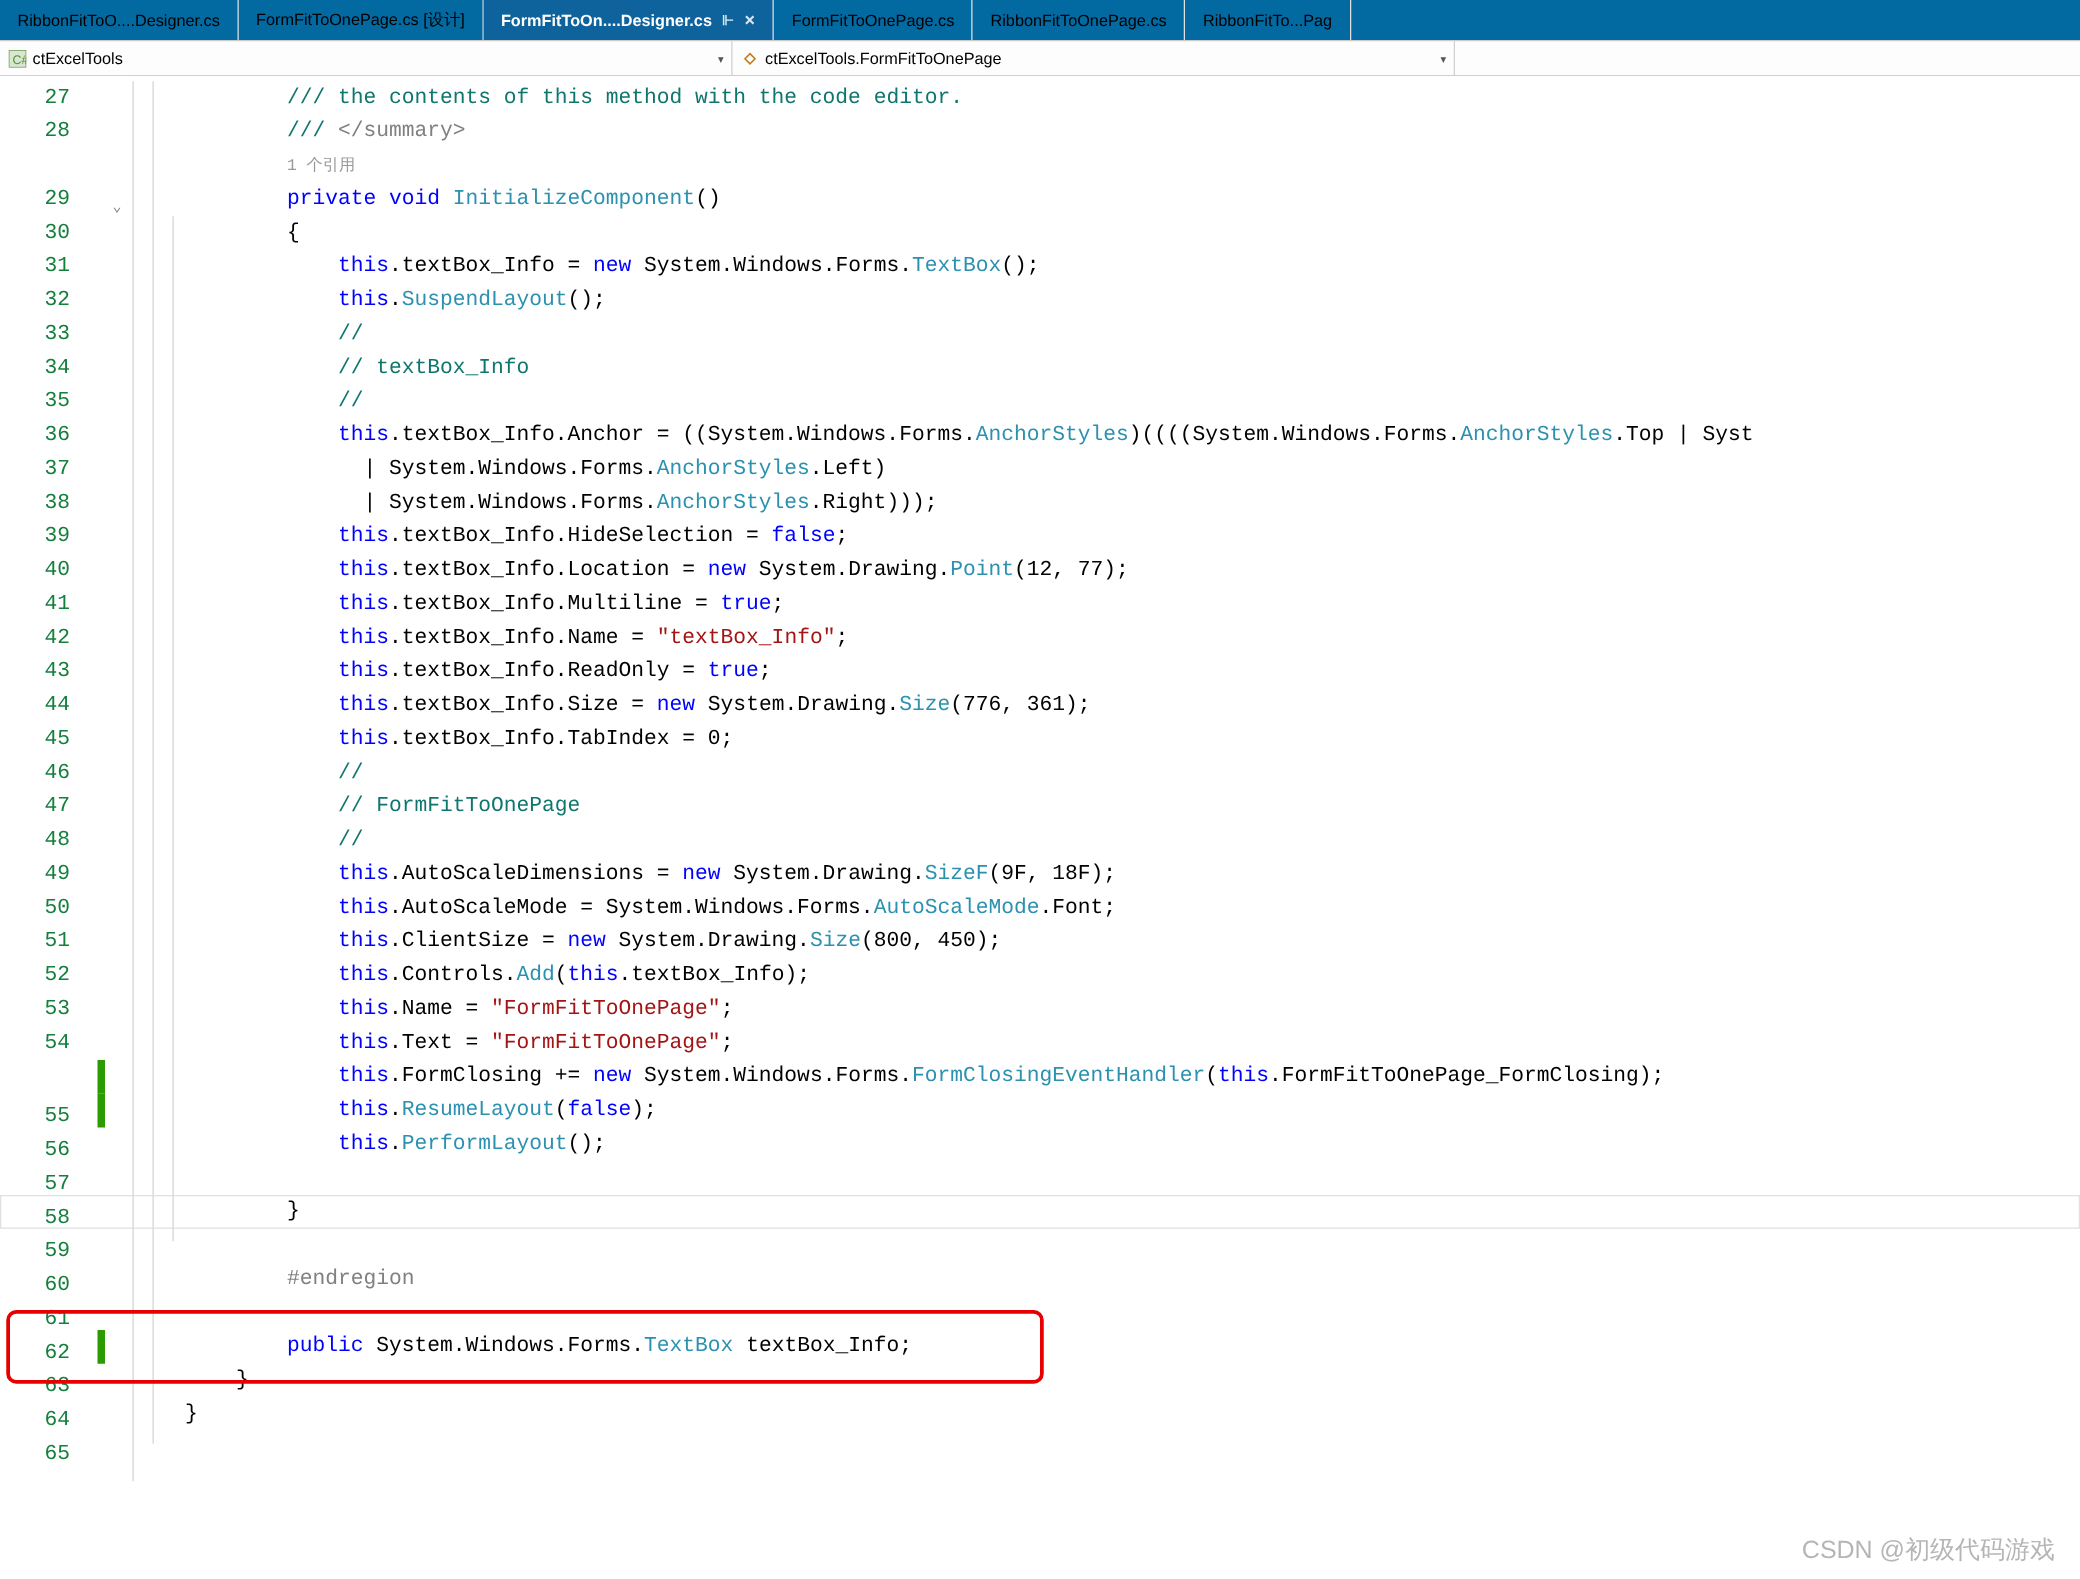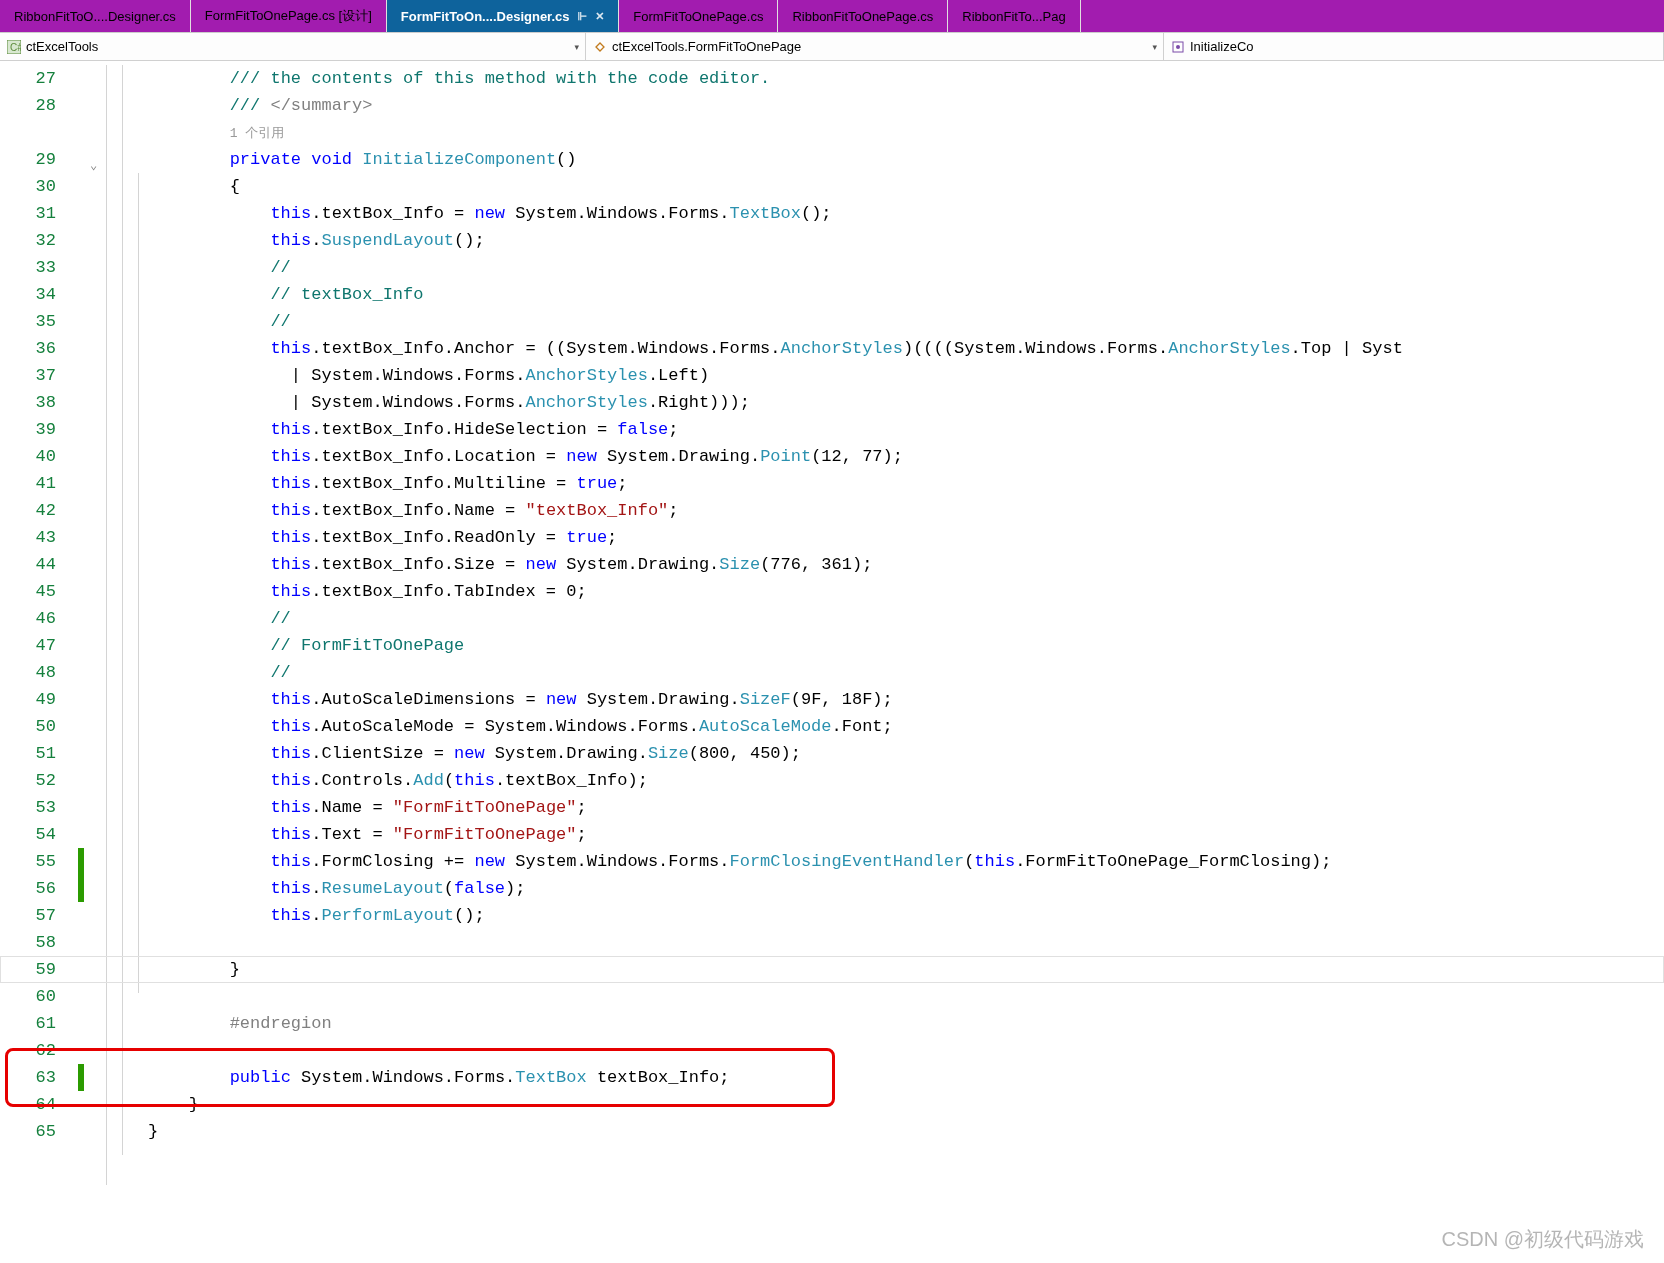--- a/index.html
+++ b/index.html
@@ -7,21 +7,21 @@
       font-family: "Segoe UI", "Microsoft YaHei", sans-serif;
       font-size: 13px;
       background: #fff;
       overflow: hidden;
       width: 1664px;
       height: 1263px;
     }
     .tabs-row {
       display: flex;
       height: 33px;
-      background: #a21caf;
+      background: #0369a1;
       border-bottom: 1px solid #ccc;
       align-items: stretch;
     }
     .tab {
       display: flex;
       align-items: center;
       padding: 0 14px;
       font-size: 13px;
       border-right: 1px solid #e0e0e0;
       color: #000;
@@ -198,29 +198,20 @@
     <span class="dd-arrow">▾</span>
   </div>
   <div class="dd" style="width:578px">
     <span class="dd-icon">
       <svg width="14" height="14">
           <path d="M3 7 L7 3 L11 7 L7 11 Z" fill="none" stroke="#c27b1e" stroke-width="1.3"></path>
         </svg>
     </span>
     <span>ctExcelTools.FormFitToOnePage</span>
     <span class="dd-arrow">▾</span>
-  </div>
-  <div class="dd" style="flex:1">
-    <span class="dd-icon">
-      <svg width="14" height="14">
-          <rect x="2" y="2" width="10" height="10" fill="none" stroke="#7b4ba8"></rect>
-          <circle cx="7" cy="7" r="2" fill="#7b4ba8"></circle>
-        </svg>
-    </span>
-    <span>InitializeCo</span>
   </div>
 </div>
 
 <div class="editor">
   <div class="gutter">
     <div class="line-numbers" id="line-numbers">
         <div style="height: 27px;">27</div>
         <div style="height: 27px;">28</div>
         <div style="height: 27px;"></div>
         <div style="height: 27px;">29</div>
@@ -242,21 +233,21 @@
         <div style="height: 27px;">45</div>
         <div style="height: 27px;">46</div>
         <div style="height: 27px;">47</div>
         <div style="height: 27px;">48</div>
         <div style="height: 27px;">49</div>
         <div style="height: 27px;">50</div>
         <div style="height: 27px;">51</div>
         <div style="height: 27px;">52</div>
         <div style="height: 27px;">53</div>
         <div style="height: 27px;">54</div>
-        <div style="height: 27px;">55</div>
+        <div style="height: 27px; margin-top: 32px;">55</div>
         <div style="height: 27px;">56</div>
         <div style="height: 27px;">57</div>
         <div style="height: 27px;">58</div>
         <div style="height: 27px;">59</div>
         <div style="height: 27px;">60</div>
         <div style="height: 27px;">61</div>
         <div style="height: 27px;">62</div>
         <div style="height: 27px;">63</div>
         <div style="height: 27px;">64</div>
         <div style="height: 27px;">65</div>

